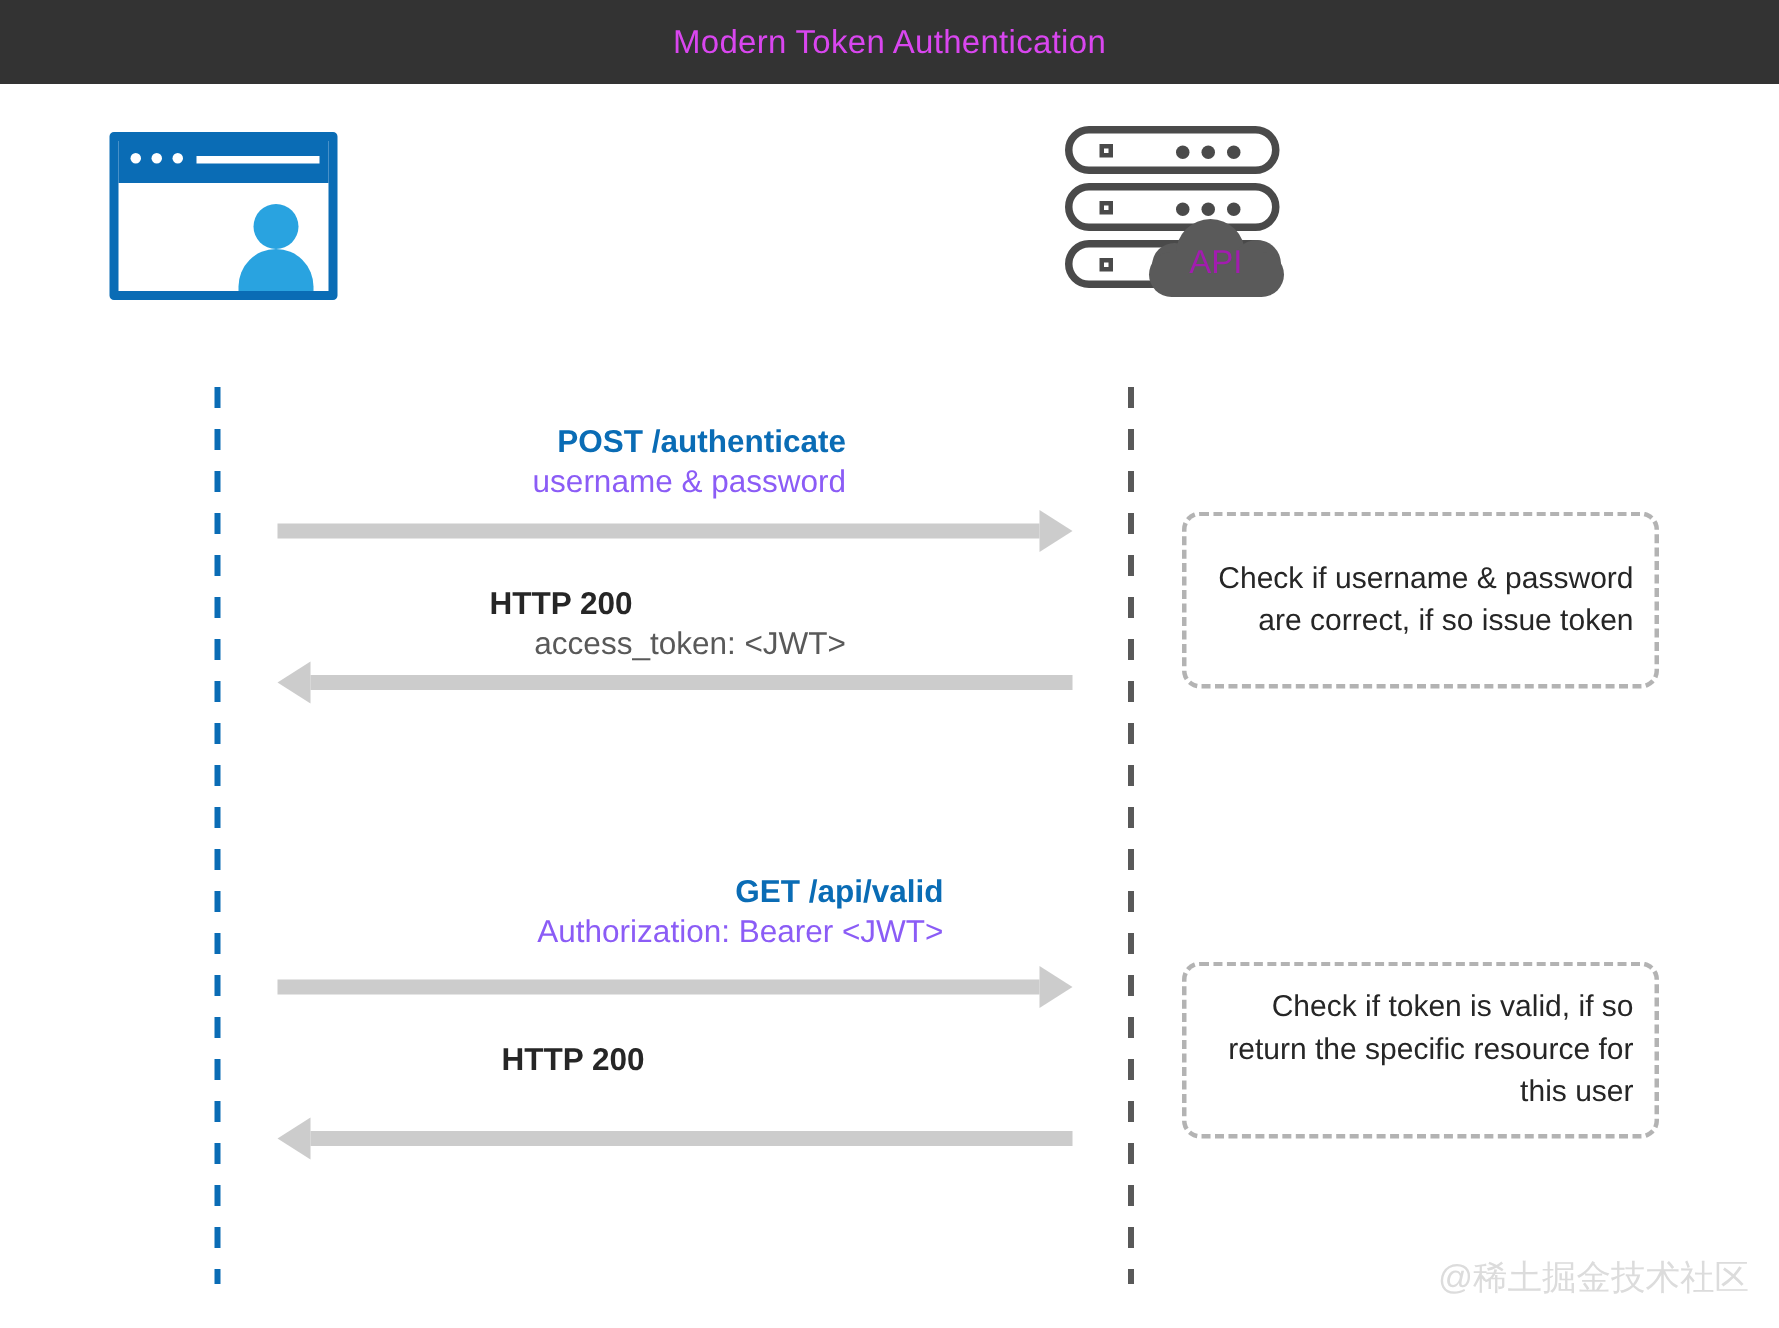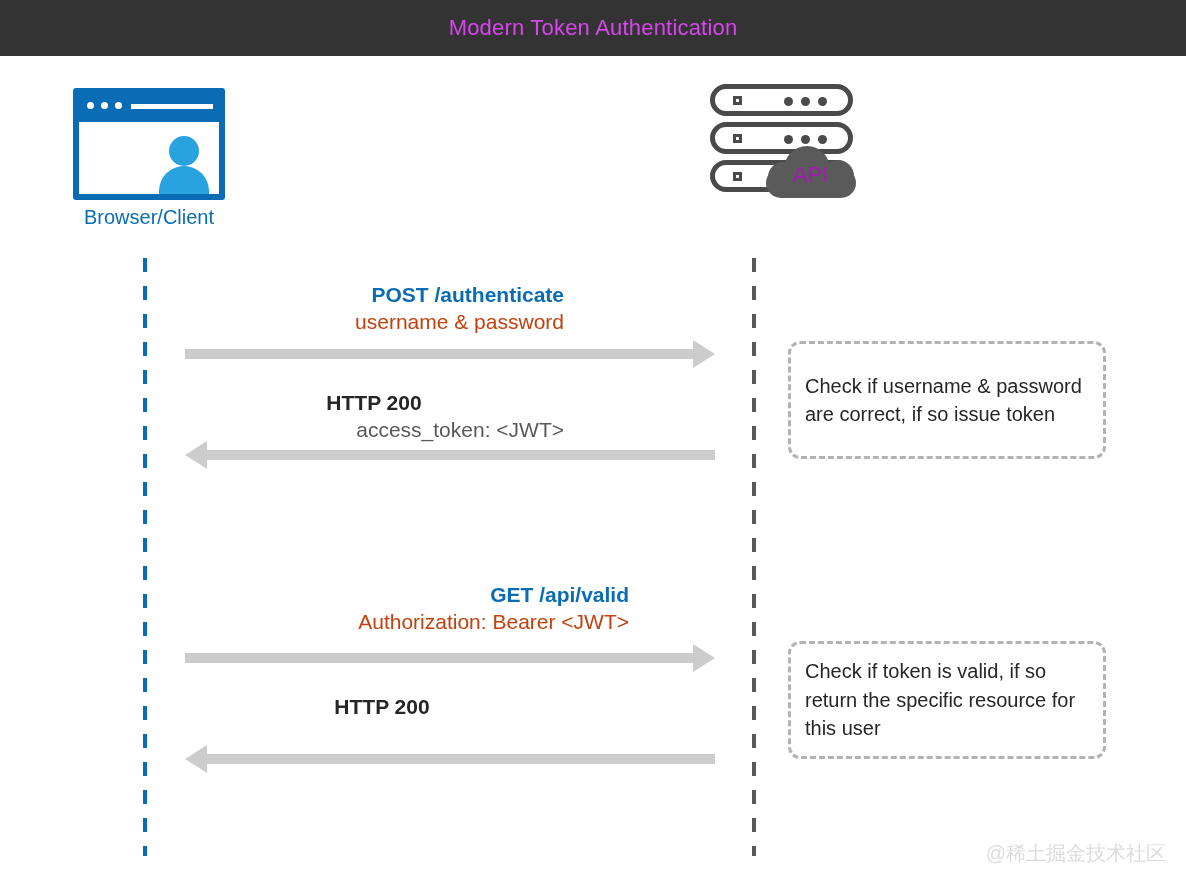--- a/index.html
+++ b/index.html
@@ -171,48 +171,48 @@
   
   .msg-label {
     position: absolute;
     text-align: right;
     line-height: 1.28;
     white-space: nowrap;
   }
   .msg-line1 { font-size: 21px; font-weight: bold; }
   .msg-line2 { font-size: 21px; }
   .msg-label.req .msg-line1 { color: #0a6cb5; }
-  .msg-label.req .msg-line2 { color: #c2410c; }
+  .msg-label.req .msg-line2 { color: #8b5cf6; }
   .msg-label.res .msg-line1 { color: #262626; text-align: center; }
   .msg-label.res .msg-line2 { color: #595959; }
 
   
   .note {
     position: absolute;
     box-sizing: border-box;
     border: 3px dashed #b3b3b3;
     border-radius: 12px;
     background: #ffffff;
     display: flex;
     align-items: center;
     justify-content: center;
-    text-align: left;
+    text-align: right;
     color: #262626;
     font-size: 20px;
     line-height: 1.42;
     padding: 6px 14px;
   }
 
   
   .watermark {
     position: absolute;
     right: 20px;
     bottom: 18px;
     color: #dcdcdc;
-    font-size: 20px;
+    font-size: 23px;
     white-space: nowrap;
   }
 </style>
 </head>
 <body>
 
 <div class="titlebar">
   <div class="titlebar-text">Modern Token Authentication</div>
 </div>
 
@@ -221,21 +221,20 @@
     <div class="browser-frame"></div>
     <div class="browser-topbar">
       <span class="browser-dot d1"></span>
       <span class="browser-dot d2"></span>
       <span class="browser-dot d3"></span>
       <span class="browser-urlbar"></span>
     </div>
     <div class="browser-person-head"></div>
     <div class="browser-person-body"></div>
   </div>
-  <div class="actor-label">Browser/Client</div>
 </div>
 
 <div class="actor" id="actor-server">
   <div class="server-glyph">
     <div class="rack r1">
       <span class="rack-sq"></span>
       <span class="rack-dots">
           <i></i>
           <i></i>
           <i></i>

